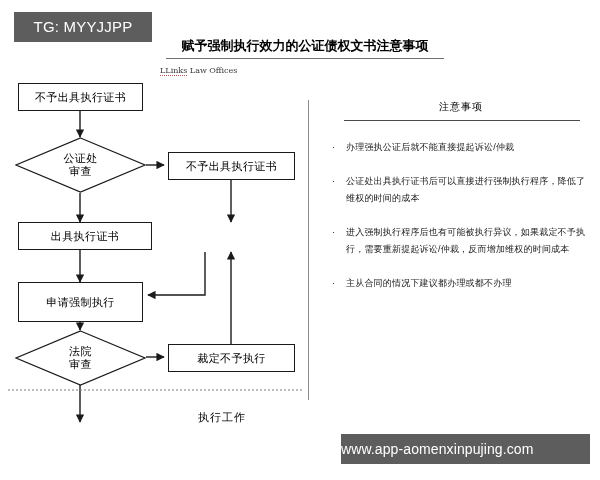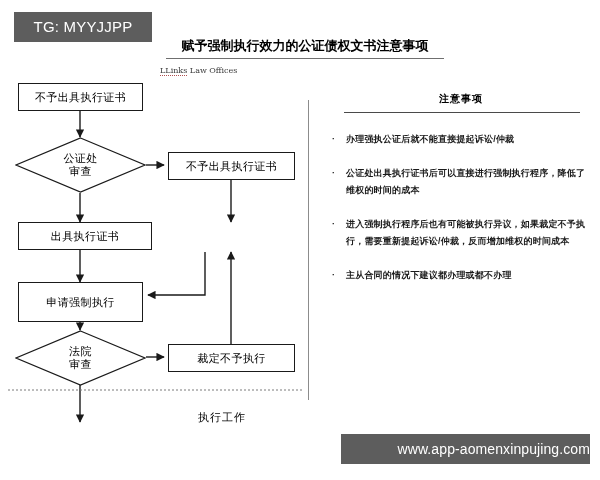--- a/index.html
+++ b/index.html
@@ -36,21 +36,21 @@
   .site-badge {
     position: absolute;
     left: 341px;
     top: 434px;
     width: 249px;
     height: 30px;
     background: #5d5d5d;
     color: #ffffff;
     font-size: 14px;
     line-height: 30px;
-    text-align: right;
+    text-align: left;
     letter-spacing: 0.1px;
     white-space: nowrap;
   }
 
   
   .doc-title {
     position: absolute;
     left: 160px;
     top: 37px;
     width: 290px;
@@ -145,23 +145,22 @@
     top: 100px;
     width: 1px;
     height: 300px;
     background: #8c8c8c;
   }
 
   
   .notes {
     position: absolute;
     left: 330px;
-    top: 92px;
+    top: 100px;
     width: 262px;
-    font-weight: bold;
   }
   .notes-title {
     text-align: center;
     font-size: 10px;
     color: #000000;
     letter-spacing: 1px;
     margin-bottom: 6px;
     white-space: nowrap;
   }
   .notes-rule {

